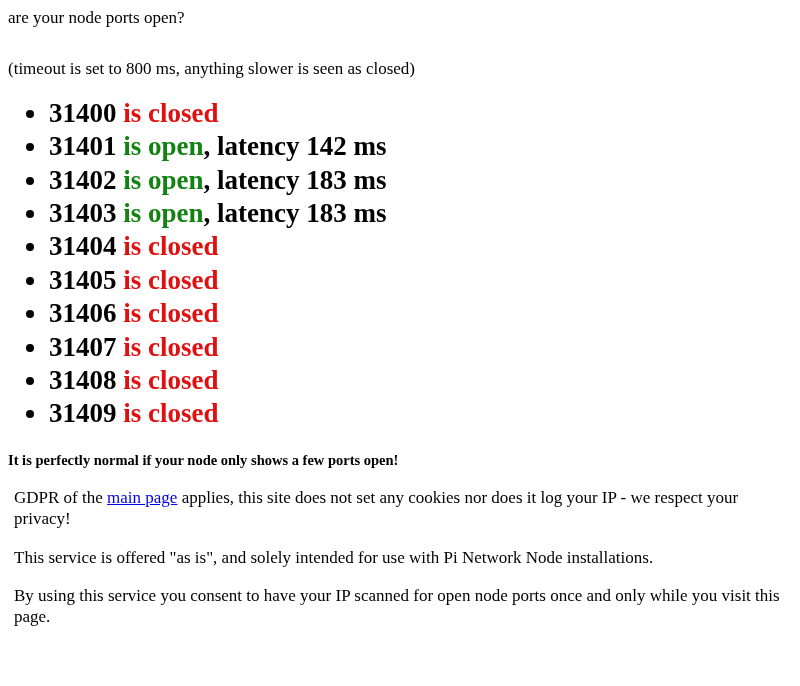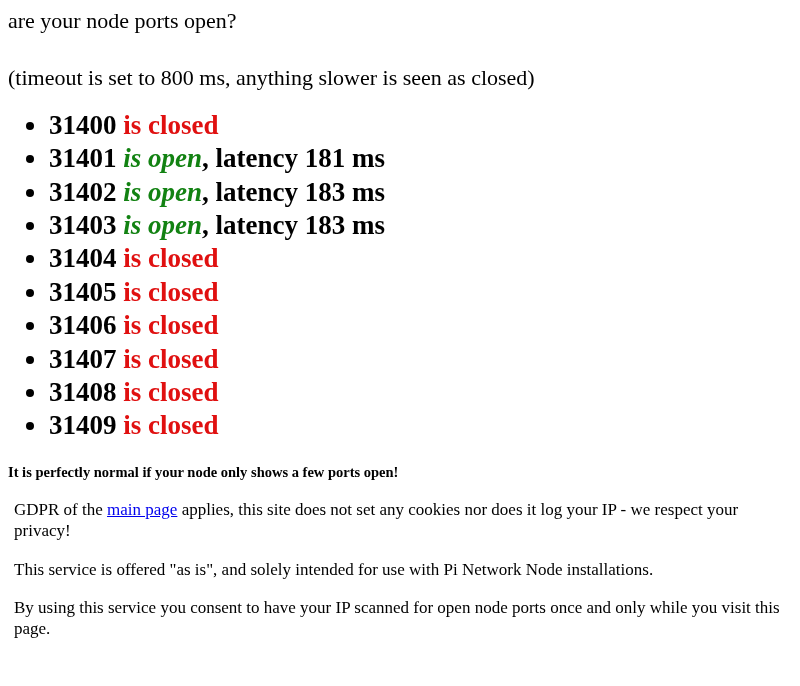--- a/index.html
+++ b/index.html
@@ -5,21 +5,21 @@
   html, body { background: #ffffff; }
   body {
     margin: 8px;
     width: 784px;
     height: 670px;
     overflow: hidden;
     color: #000000;
     font-family: "Liberation Serif", "DejaVu Serif", serif;
   }
   .intro {
-    font-size: 22px;
+    font-size: 17px;
     line-height: 1.2;
     margin: 0 0 17px 0;
   }
   .timeout { margin-top: 31px; }
   h1.ip-heading {
     font-size: 30px;
     font-weight: bold;
     margin: 26px 0 18px 0;
     line-height: 1.05;
   }
@@ -42,21 +42,21 @@
   ul.ports {
     margin: 0 0 0 0;
     padding-left: 41px;
   }
   ul.ports li {
     font-size: 27px;
     font-weight: bold;
     line-height: 33.4px;
     list-style-type: disc;
   }
-  ul.ports .open   { color: var(--open_green, #128212); font-style: italic; }
+  ul.ports .open   { color: var(--open_green, #128212); }
   ul.ports .closed { color: var(--closed_red, #e01010); }
   .normal-note {
     font-size: 14.5px;
     font-weight: bold;
     margin: 21px 0 18px 0;
     line-height: 1.2;
   }
   p.body-par {
     font-size: 17px;
     line-height: 1.25;
@@ -74,21 +74,21 @@
 
 <div class="page">
 
   <p class="intro">are your node ports open?</p>
 
   <p class="intro timeout">(timeout is set to 800 ms, anything slower is seen as closed)</p>
 
 
   <ul class="ports">
       <li><span>31400 </span><span class="closed">is closed</span></li>
-      <li><span>31401 </span><span class="open">is open</span><span>, latency 181 ms</span></li>
+      <li><span>31401 </span><span class="open">is open</span><span>, latency 142 ms</span></li>
       <li><span>31402 </span><span class="open">is open</span><span>, latency 183 ms</span></li>
       <li><span>31403 </span><span class="open">is open</span><span>, latency 183 ms</span></li>
       <li><span>31404 </span><span class="closed">is closed</span></li>
       <li><span>31405 </span><span class="closed">is closed</span></li>
       <li><span>31406 </span><span class="closed">is closed</span></li>
       <li><span>31407 </span><span class="closed">is closed</span></li>
       <li><span>31408 </span><span class="closed">is closed</span></li>
       <li><span>31409 </span><span class="closed">is closed</span></li>
     </ul>
 

